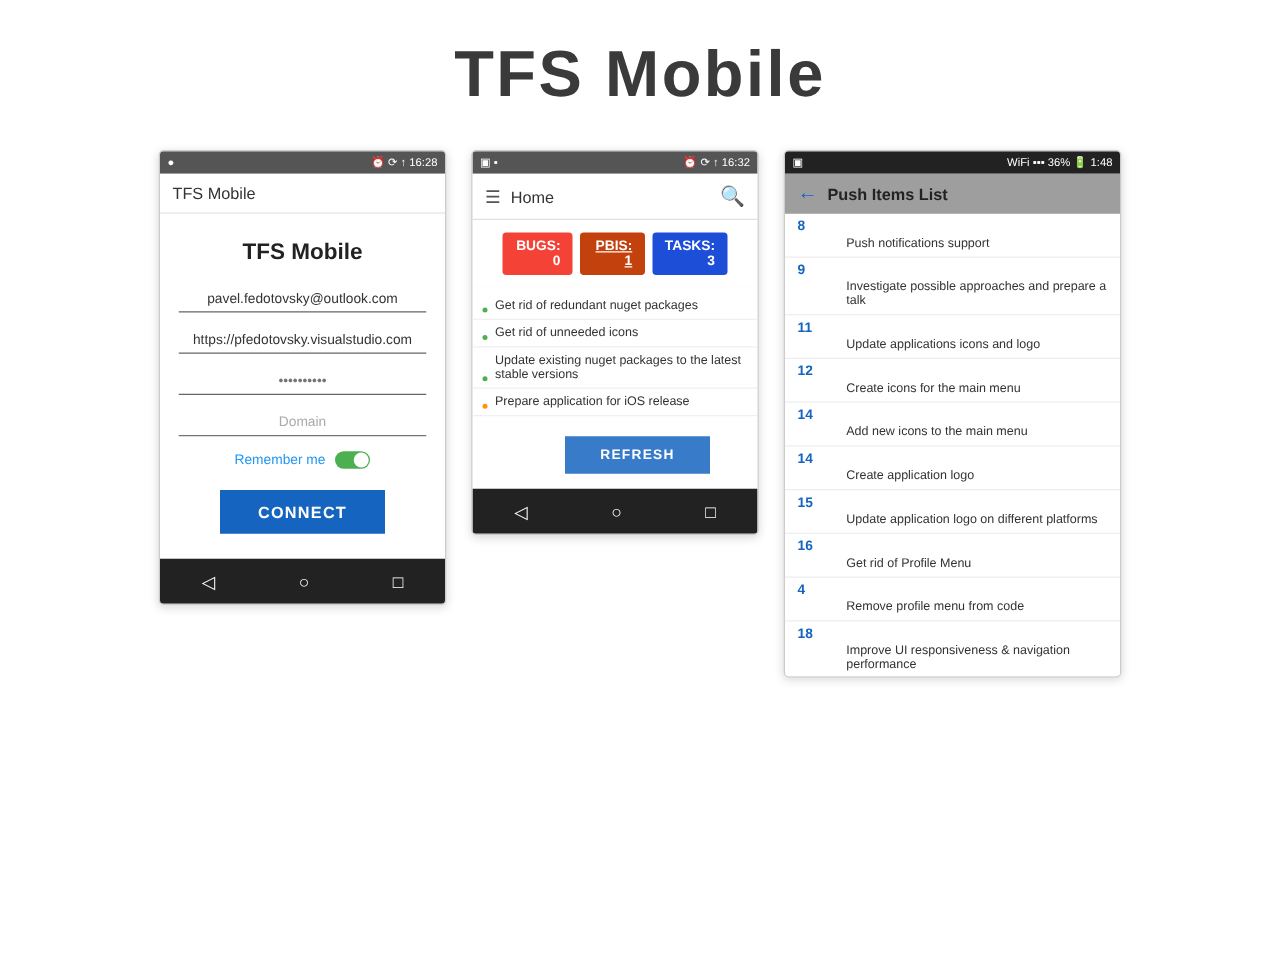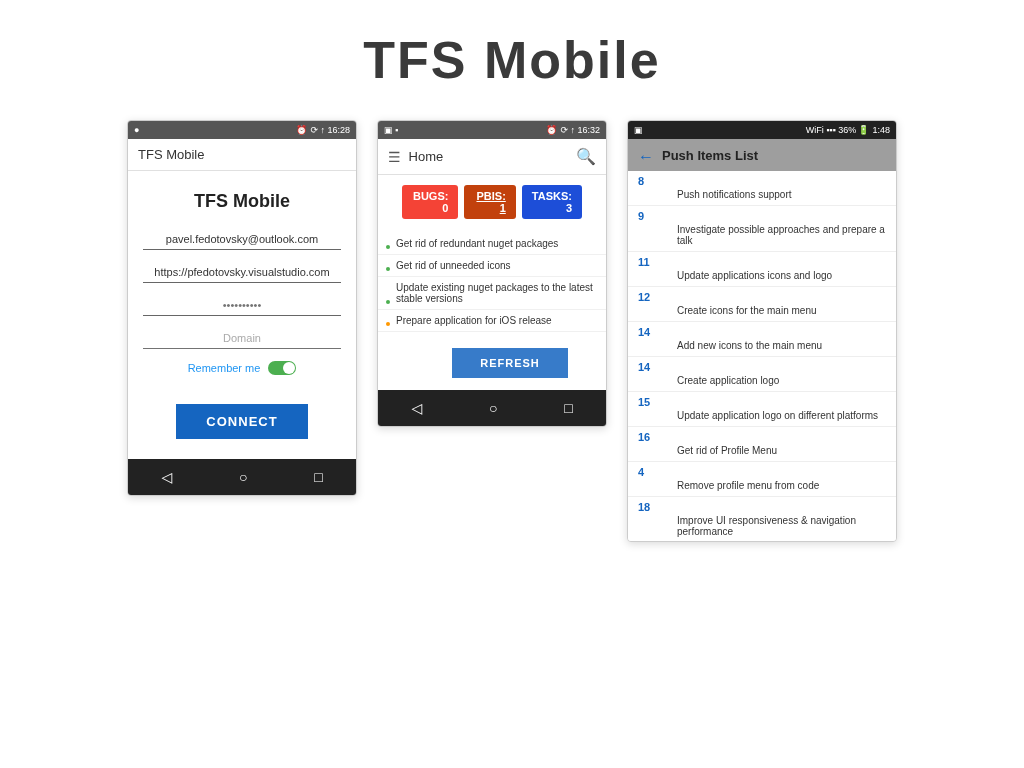--- a/index.html
+++ b/index.html
@@ -134,21 +134,21 @@
     }
     .connect-btn {
       background: #1565C0;
       color: white;
       border: none;
       padding: 10px 30px;
       font-size: 13px;
       font-weight: bold;
       letter-spacing: 1px;
       cursor: pointer;
-      margin-top: 17px;
+      margin-top: 5px;
     }
     .nav-bar {
       background: #222;
       display: flex;
       justify-content: space-around;
       align-items: center;
       padding: 8px 0;
       height: 36px;
     }
     .nav-icon {

